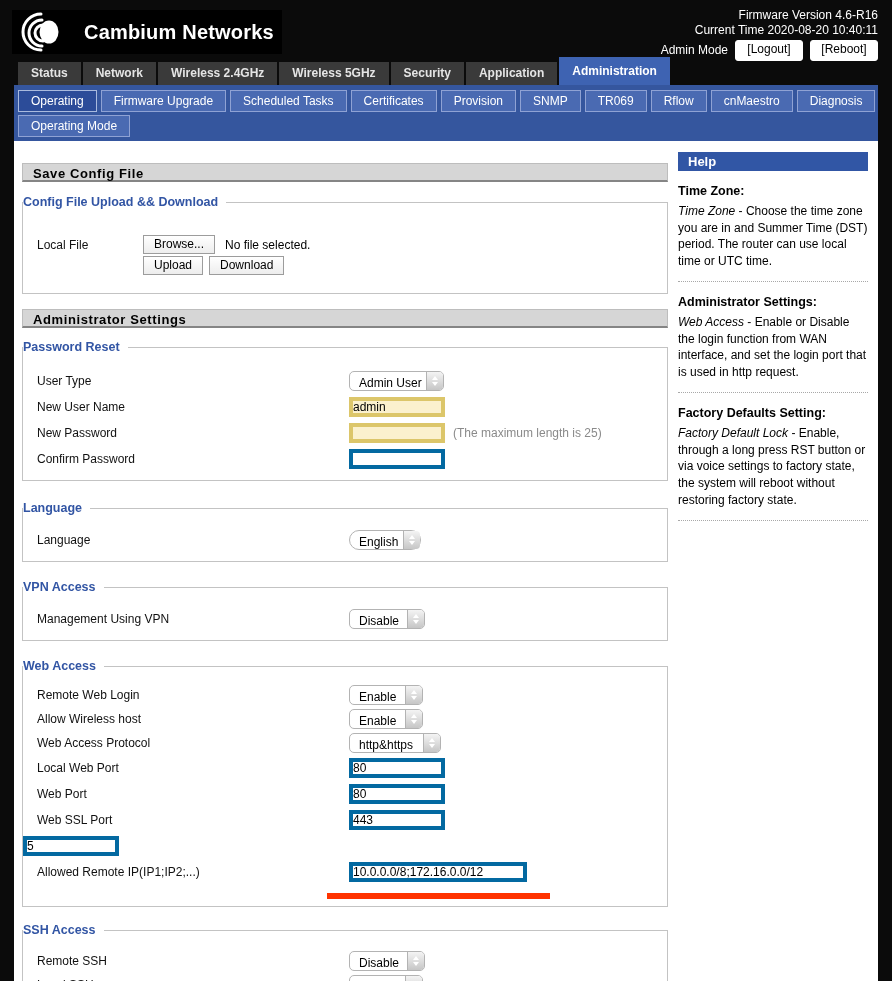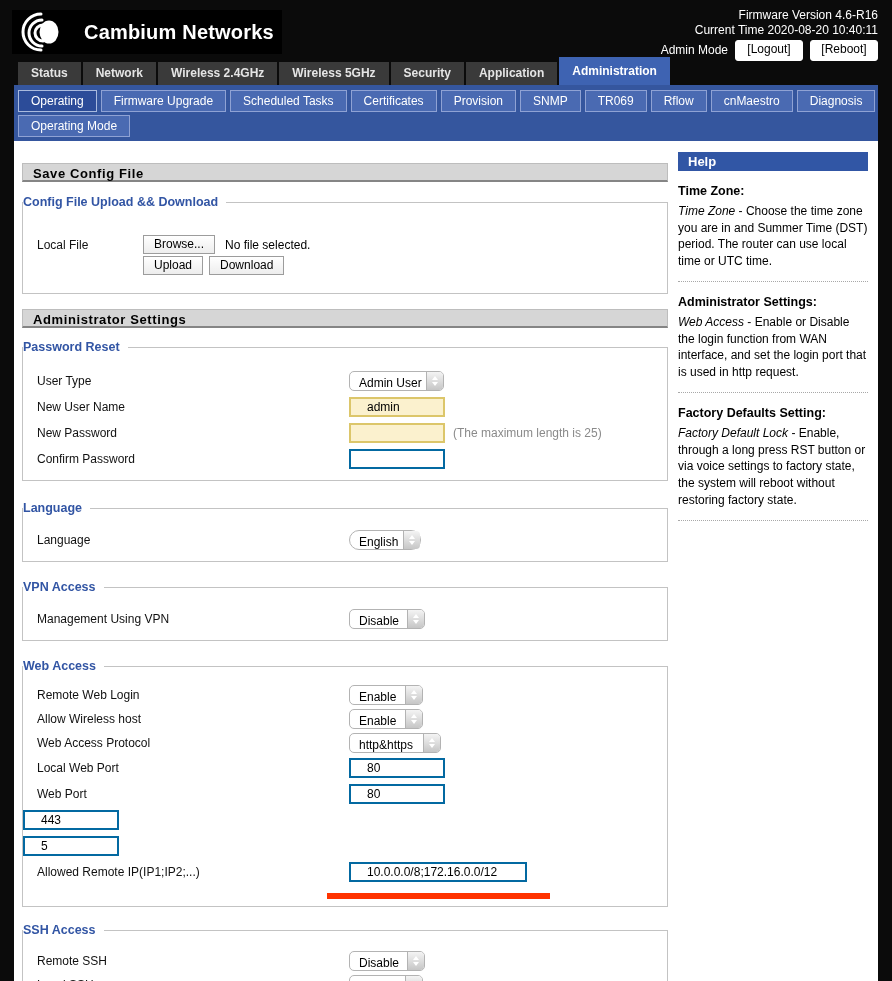--- a/index.html
+++ b/index.html
@@ -46,21 +46,21 @@
   .g-lang   { margin-top:20px; padding:12px 0 8px 0 !important; }
   .g-vpn    { margin-top:18px; padding:12px 0 8px 0 !important; }
   .g-web    { margin-top:18px; padding:10px 0 3px 0 !important; }
   .g-ssh    { margin-top:16px; padding:12px 0 8px 0 !important; }
 
   .frow { display:flex; align-items:center; height:26px; }
   .flabel { width:326px; padding-left:14px; font-size:12px; color:#111; flex:0 0 326px; }
   .flabel-sm { width:120px; padding-left:14px; font-size:12px; color:#111; flex:0 0 120px; }
   .note { color:#8a8a8a; font-size:12px; margin-left:8px; }
 
-  .tin { height:20px; border:2px solid #0369a1; font-size:12px; padding:1px 16px; width:96px; background:#fff;
+  .tin { height:20px; border:4px solid #0369a1; font-size:12px; padding:1px 0; width:96px; background:#fff;
          font-family:"Liberation Sans", sans-serif; }
   .tin.yellow { background:#fbf1ce; border-color:#dcc66a; }
   .tin.wide { width:178px; }
 
   .sel { display:inline-flex; align-items:flex-end; justify-content:space-between; height:20px;
          border:1px solid #b3b3b3; border-radius:5px; background:#fff; cursor:pointer; }
   .sel-text { padding-left:9px; font-size:12px; color:#000; white-space:nowrap; }
   .sel-arrows { width:17px; align-self:stretch; background:linear-gradient(#f4f4f4,#c6c6c6);
                 border-left:1px solid #b3b3b3; border-radius:0 4px 4px 0;
                 display:flex; flex-direction:column; align-items:center; justify-content:center; gap:2px; }
@@ -251,20 +251,21 @@
         </div>
         <div class="frow">
           <span class="flabel">Local Web Port</span>
           <input class="tin" value="80" style="">
         </div>
         <div class="frow">
           <span class="flabel">Web Port</span>
           <input class="tin" value="80" style="">
         </div>
         <div class="frow">
+          <span class="flabel">Web SSL Port</span>
           <input class="tin" value="443" style="">
         </div>
         <div class="frow">
           <input class="tin" value="5" style="">
         </div>
         <div class="frow">
           <span class="flabel">Allowed Remote IP(IP1;IP2;...)</span>
           <input class="tin wide" value="10.0.0.0/8;172.16.0.0/12" style="">
         </div>
         <div class="red-bar"></div>

